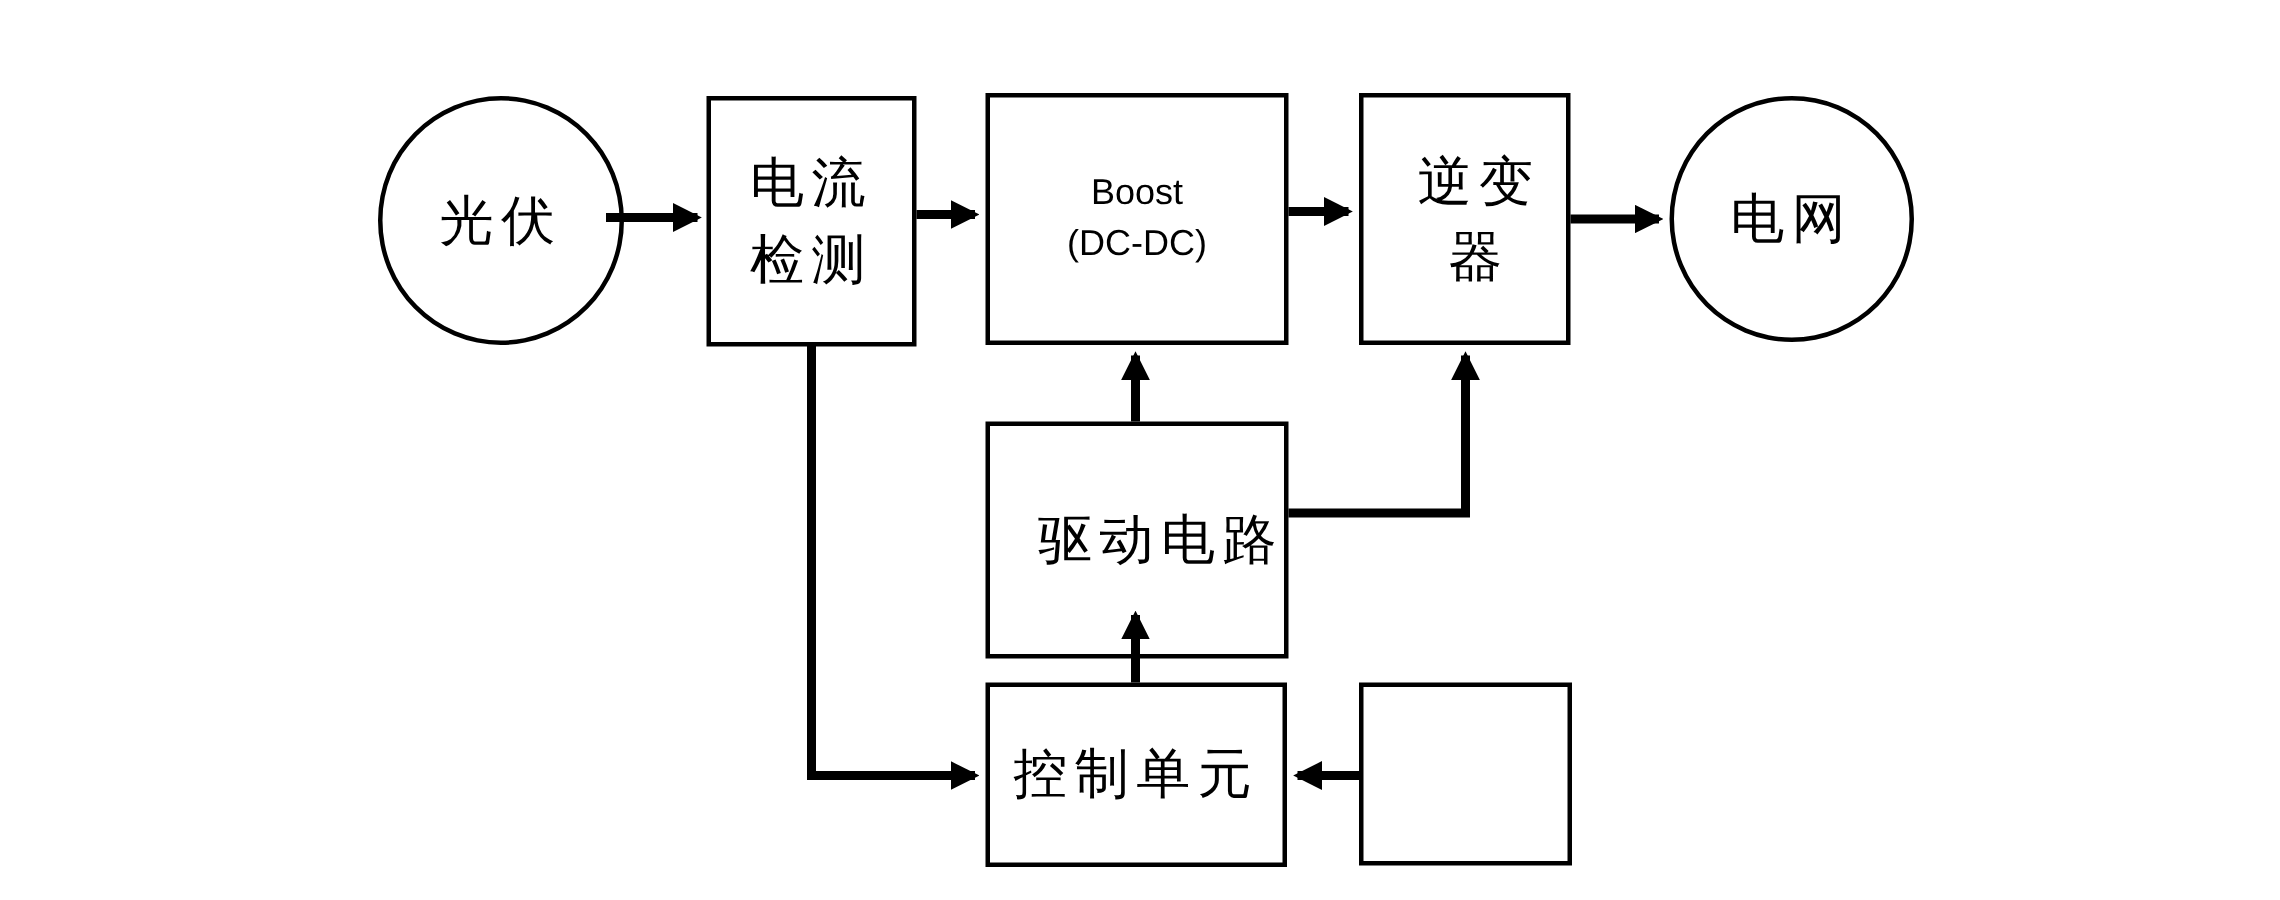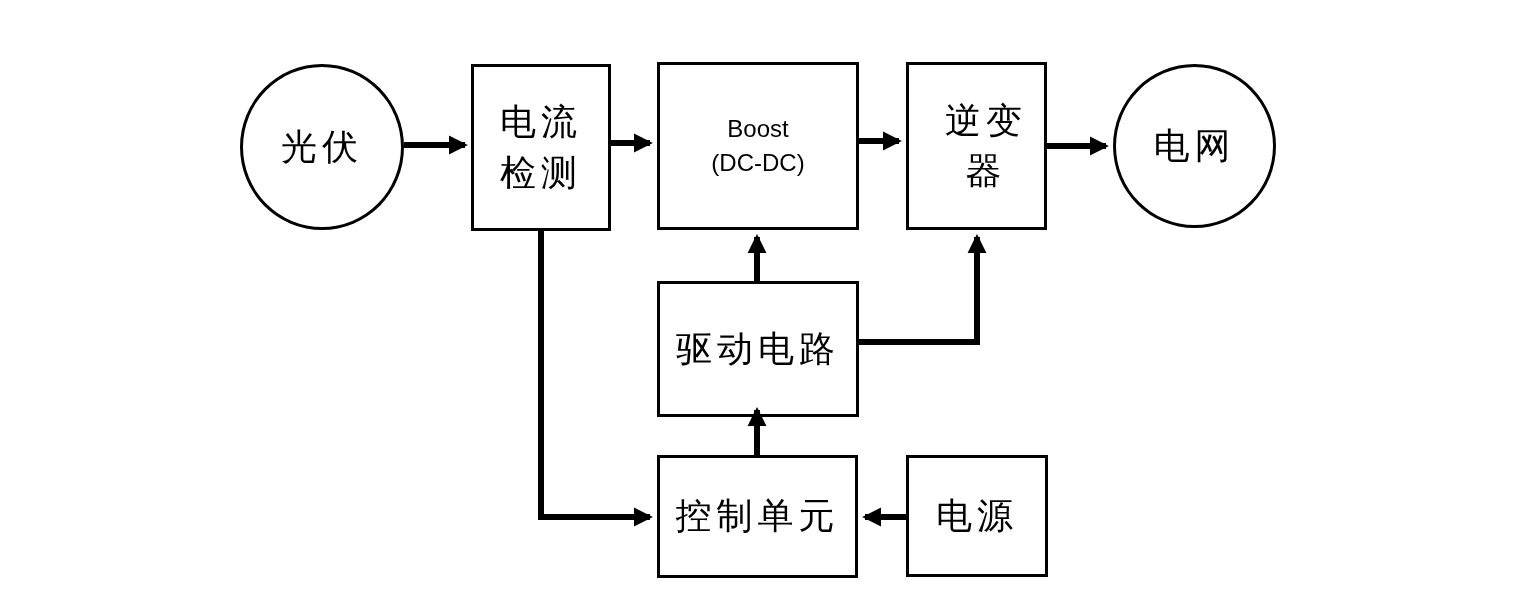--- a/index.html
+++ b/index.html
@@ -42,26 +42,26 @@
     white-space: nowrap;
   }
   .latin {
     display: block;
     font-family: "Liberation Sans", sans-serif;
     font-size: 24px;
     line-height: 1.4;
     white-space: nowrap;
   }
   
-  #node-pv        { left: 240px;  top: 64px;  width: 164px; height: 166px; text-align: right; }
+  #node-pv        { left: 252px;  top: 64px;  width: 164px; height: 166px; text-align: right; }
   #node-current   { left: 471px;  top: 64px;  width: 140px; height: 167px; }
   #node-boost     { left: 657px;  top: 62px;  width: 202px; height: 168px; }
   #node-inverter  { left: 906px;  top: 62px;  width: 141px; height: 168px; padding-left: 19px; }
   #node-grid      { left: 1113px; top: 64px;  width: 163px; height: 164px; }
-  #node-drive     { left: 657px;  top: 281px; width: 202px; height: 136px; }
+  #node-drive     { left: 657px;  top: 281px; width: 202px; height: 158px; align-items: flex-end; }
   #node-control   { left: 657px;  top: 455px; width: 201px; height: 123px; }
   #node-aux       { left: 906px;  top: 455px; width: 142px; height: 122px; }
   .edges-layer {
     position: absolute;
     left: 0;
     top: 0;
     width: 1520px;
     height: 600px;
     z-index: 2;
     pointer-events: none;
@@ -97,21 +97,20 @@
 
   <div id="node-drive" class="node rect">
     <span class="cjk">驱动电路</span>
   </div>
 
   <div id="node-control" class="node rect">
     <span class="cjk">控制单元</span>
   </div>
 
   <div id="node-aux" class="node rect">
-    <span class="cjk">电源</span>
   </div>
 
   <svg class="edges-layer" viewBox="0 0 1520 600" xmlns="http://www.w3.org/2000/svg">
     <defs>
       <marker id="arrowhead" viewBox="0 0 10 10" refX="8.5" refY="5" markerWidth="3.2" markerHeight="3.2" orient="auto" markerUnits="strokeWidth">
         <path d="M 0 0 L 10 5 L 0 10 z" fill="#000000"></path>
       </marker>
     </defs>
   <polyline points="404,145 465,145" fill="none" stroke="#000000" stroke-width="6" stroke-linejoin="miter" marker-end="url(#arrowhead)"></polyline>
       <polyline points="611,143 650,143" fill="none" stroke="#000000" stroke-width="6" stroke-linejoin="miter" marker-end="url(#arrowhead)"></polyline>

